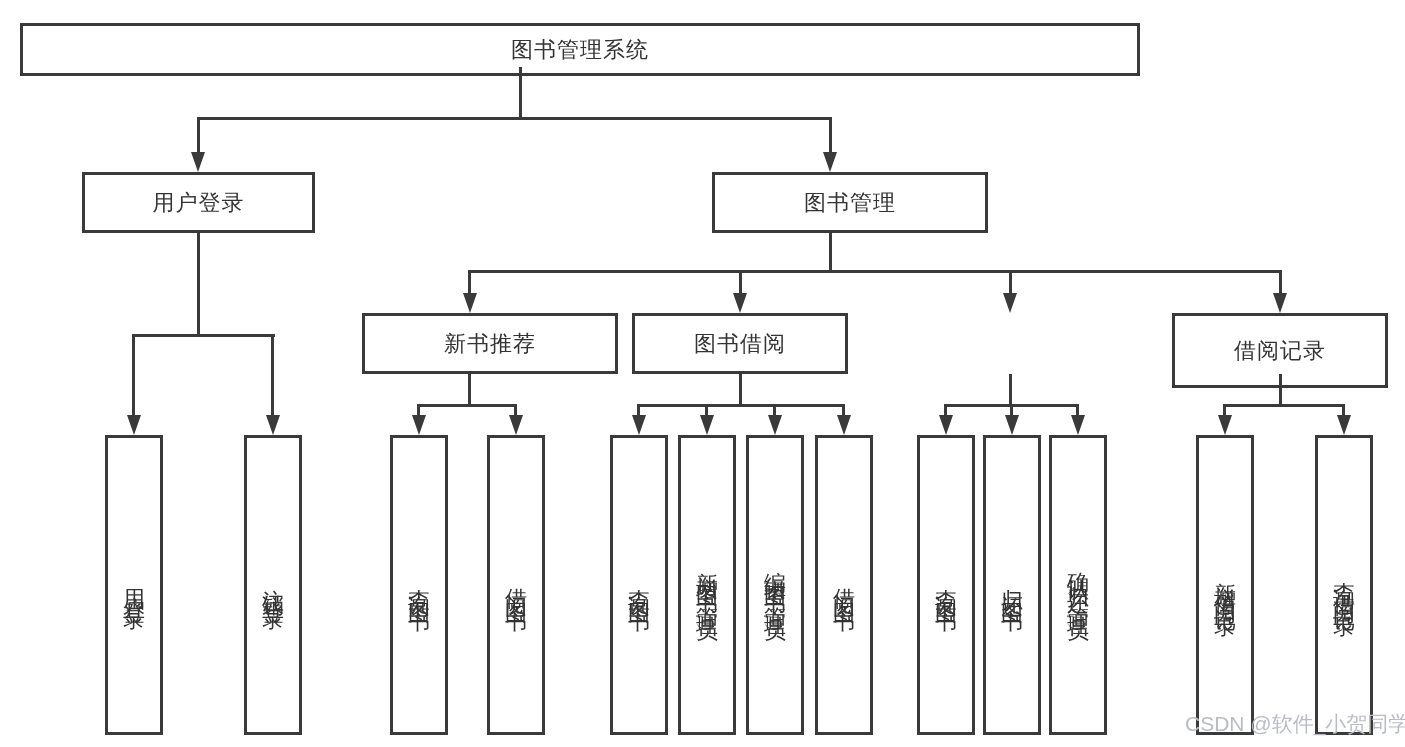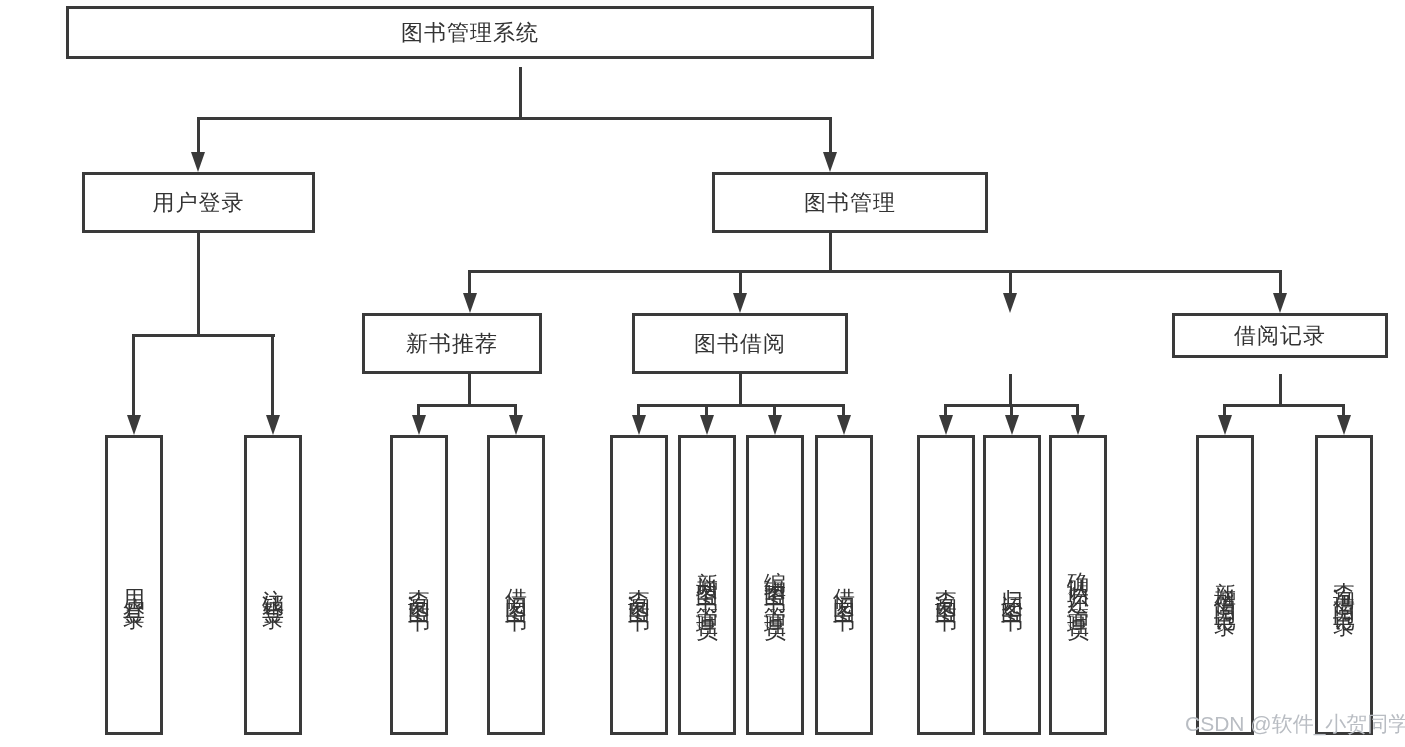--- a/index.html
+++ b/index.html
@@ -32,42 +32,42 @@
     color:var(--wm,#b9bdc3);
     white-space:nowrap;
     margin-left:12px;
   }
 </style>
 </head>
 <body>
 
 <div id="stage">
 
-  <div class="box" style="left:20px;top:6px;width:808px;height:53px;margin-left:46px;">
+  <div class="box" style="left:20px;top:23px;width:1120px;height:53px;">
     <span>图书管理系统</span>
   </div>
 
   <div class="box" style="left:82px;top:172px;width:233px;height:61px;">
     <span>用户登录</span>
   </div>
 
   <div class="box" style="left:712px;top:172px;width:276px;height:61px;">
     <span>图书管理</span>
   </div>
 
-  <div class="box" style="left:362px;top:313px;width:180px;height:61px;">
+  <div class="box" style="left:362px;top:313px;width:256px;height:61px;">
     <span>新书推荐</span>
   </div>
 
   <div class="box" style="left:632px;top:313px;width:216px;height:61px;">
     <span>图书借阅</span>
   </div>
 
 
-  <div class="box" style="left:1172px;top:313px;width:216px;height:45px;">
+  <div class="box" style="left:1172px;top:313px;width:216px;height:75px;">
     <span>借阅记录</span>
   </div>
 
   <div class="box" style="left:105px;top:435px;width:58px;height:300px;">
     <span class="vtext">用户登录</span>
   </div>
   <div class="box" style="left:244px;top:435px;width:58px;height:300px;">
     <span class="vtext">注销登录</span>
   </div>
 

